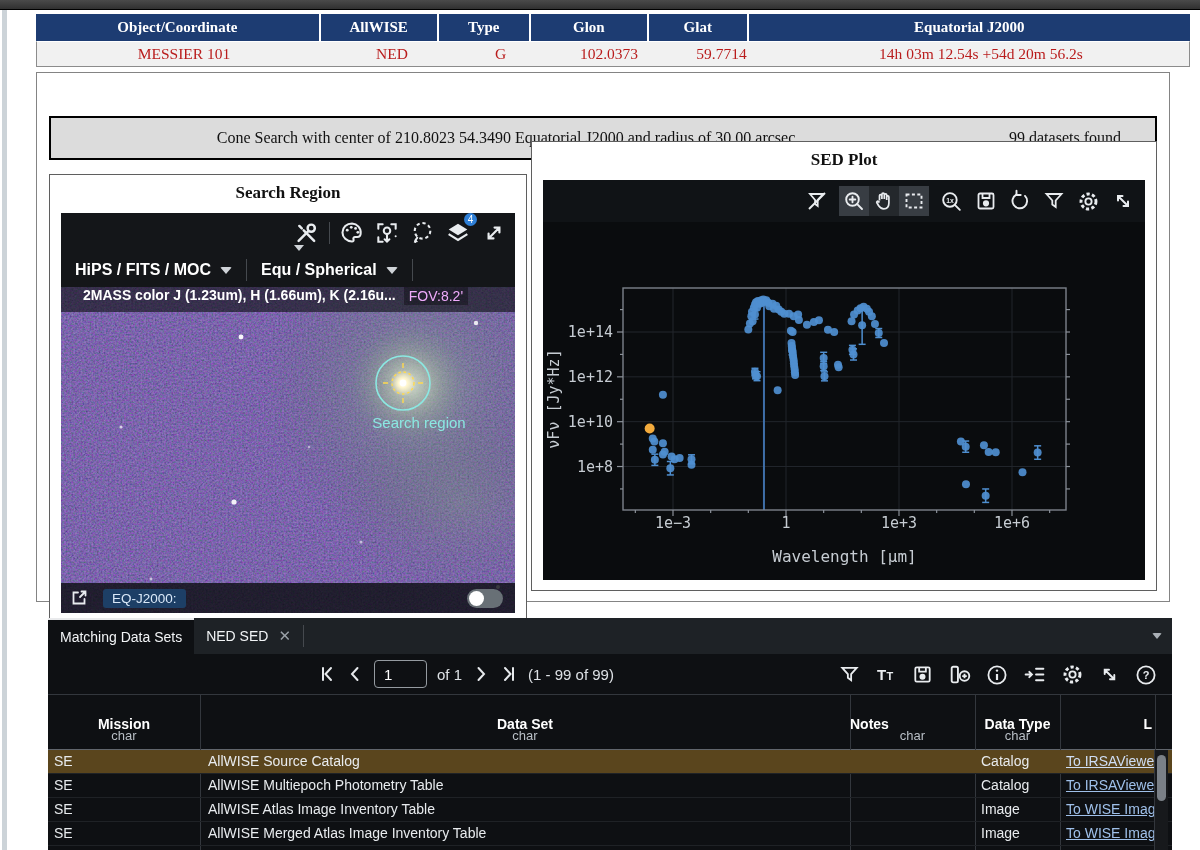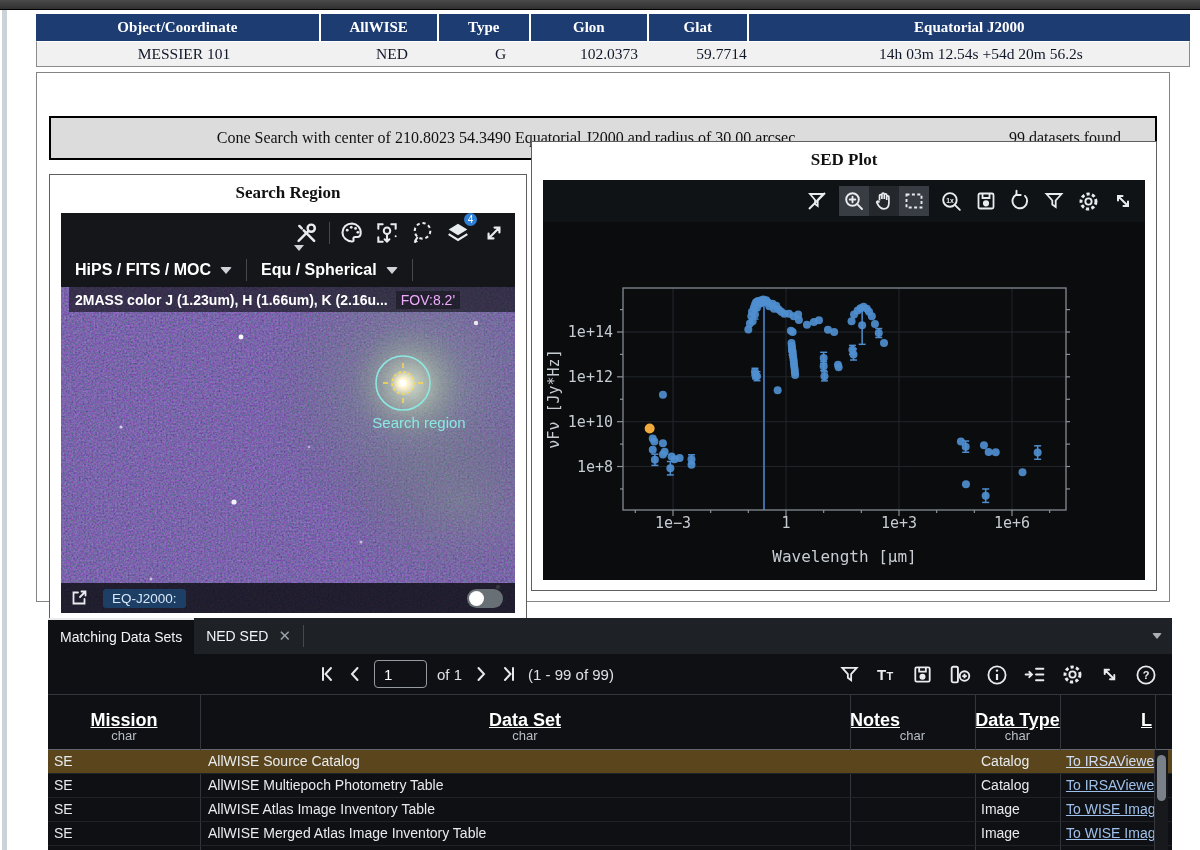--- a/index.html
+++ b/index.html
@@ -9,21 +9,21 @@
              background:linear-gradient(#4a4a4a,#303030);border-bottom:1px solid #000;}
   .left-strip{position:absolute;left:2px;top:10px;width:5px;height:840px;background:#ccd3d8;}
 
   
   .obj-table{position:absolute;left:36px;top:14px;width:1154px;font-family:"Liberation Serif",serif;}
   .obj-head{display:flex;}
   .obj-head .hc{background:#1d3c72;color:#fff;font-weight:bold;font-size:15px;height:27px;
                 line-height:27px;text-align:center;border-right:2px solid #fff;box-sizing:border-box;}
   .obj-head .hc:last-child{border-right:none;}
   .obj-row{display:flex;background:#f1f1f1;border:1px solid #8c8c8c;border-top:1px solid #fff;box-sizing:border-box;}
-  .obj-row .rc{height:24px;line-height:24px;text-align:center;font-size:15.5px;color:#0f172a;box-sizing:border-box;}
+  .obj-row .rc{height:24px;line-height:24px;text-align:center;font-size:15.5px;color:#b91c1c;box-sizing:border-box;}
 
   
   .section2{position:absolute;left:36px;top:72px;width:1134px;height:530px;
             border:1px solid #848484;background:#fff;box-sizing:border-box;}
   .banner{position:absolute;left:12px;top:12px;width:1108px;height:44px;background:#dcdcdc;
           border:2px solid #000;box-sizing:border-box;font-family:"Liberation Serif",serif;font-size:16px;color:#111;margin-top:31px;}
   .banner .main{position:absolute;left:0;right:190px;top:0;bottom:0;display:flex;align-items:center;justify-content:center;}
   .banner .right{position:absolute;right:30px;top:0;bottom:0;display:flex;align-items:center;}
 
   .panel{position:absolute;top:68px;height:450px;border:1px solid #5f5f5f;background:#fff;box-sizing:border-box;}
@@ -36,22 +36,22 @@
   .sr-img{position:absolute;left:11px;top:38px;width:454px;height:400px;background:#000;overflow:hidden;}
   .sr-tb1{position:absolute;left:0;top:0;right:0;height:40px;background:#141619;display:flex;
           align-items:center;justify-content:flex-end;gap:9px;padding-right:8px;}
   .sr-tb2{position:absolute;left:0;top:40px;right:0;height:34px;background:#141619;display:flex;
           align-items:center;color:#fff;font-size:16px;font-weight:600;}
   .vdiv{width:1px;height:22px;background:#45494e;}
   .sr-dd{display:flex;align-items:center;gap:9px;padding:0 14px;cursor:pointer;}
   .chev{width:0;height:0;border-left:6px solid transparent;border-right:6px solid transparent;
         border-top:7px solid #cfd3d8;border-radius:2px;}
   .sky-wrap{position:absolute;left:0;top:74px;width:454px;height:326px;}
-  .sr-label{position:absolute;left:8px;top:74px;right:0;height:25px;background:rgba(14,16,19,0.62);
-            display:flex;align-items:center;color:#fff;font-size:14px;font-weight:bold;padding-left:6px;}
+  .sr-label{position:absolute;left:0;top:74px;right:0;height:25px;background:rgba(14,16,19,0.62);
+            display:flex;align-items:flex-start;color:#fff;font-size:14px;font-weight:bold;padding-left:22px;}
   .fov{margin-left:8px;color:#f0abfc;font-weight:normal;background:rgba(0,0,0,0.35);padding:1px 5px;}
   .sr-bottom{position:absolute;left:0;bottom:0;right:0;height:30px;background:rgba(8,10,12,0.78);
              display:flex;align-items:center;}
   .eq-chip{margin-left:14px;background:#1d3f66;color:#d9e8f8;font-size:13.5px;padding:2px 9px;border-radius:3px;}
   .toggle{position:absolute;right:12px;top:6px;width:36px;height:19px;background:#687076;border-radius:10px;cursor:pointer;}
   .toggle .knob{position:absolute;left:2px;top:2px;width:15px;height:15px;border-radius:50%;background:#fff;}
 
   
   .sed-plot{position:absolute;left:11px;top:38px;width:602px;height:400px;background:#0a0c0e;overflow:hidden;}
   .sed-tb{position:absolute;left:0;top:0;right:0;height:42px;background:#101316;display:flex;
@@ -70,21 +70,21 @@
   .tab.active{background:#0e1013;border-top:2px solid #e9eaec;box-sizing:border-box;}
   .tab .x{color:#9aa1a8;font-size:15px;}
   .tab-chev{position:absolute;right:10px;top:15px;}
   .ttoolbar{position:absolute;left:0;top:36px;right:0;height:40px;background:#0e1013;display:flex;align-items:center;}
   .pgwrap{display:flex;align-items:center;gap:10px;margin-left:270px;color:#dde1e5;font-size:15px;}
   .pg-input{width:40px;height:24px;background:transparent;border:1.5px solid #959ba1;border-radius:4px;
             color:#fff;font-size:15px;padding-left:9px;font-family:"Liberation Sans",sans-serif;}
   .ticons{position:absolute;right:14px;top:44px;display:flex;gap:13px;align-items:center;}
   .thead{position:absolute;left:0;top:76px;right:0;height:56px;background:#0e1013;border-top:1px solid #33373d;
          border-bottom:1px solid #60656c;box-sizing:border-box;}
-  .thead .cname{position:absolute;top:15px;font-weight:bold;font-size:18px;color:#fff;text-decoration:underline;}
+  .thead .cname{position:absolute;top:21px;font-weight:bold;font-size:14px;color:#fff;}
   .thead .ctype{position:absolute;top:33px;font-size:13px;color:#b9bfc6;}
   .colsep{position:absolute;top:76px;width:1px;height:156px;background:#33373d;}
   .tbody{position:absolute;left:0;top:132px;right:0;bottom:0;}
   .trow{display:flex;height:23px;line-height:22px;border-bottom:1px solid #1f2226;font-size:14px;}
   .trow.sel{background:#5a451d;}
   .trow .c{overflow:hidden;white-space:nowrap;box-sizing:border-box;}
   .c-mission{width:152px;padding-left:6px;}
   .c-ds{width:650px;padding-left:8px;}
   .c-notes{width:125px;}
   .c-type{width:85px;padding-left:6px;}

